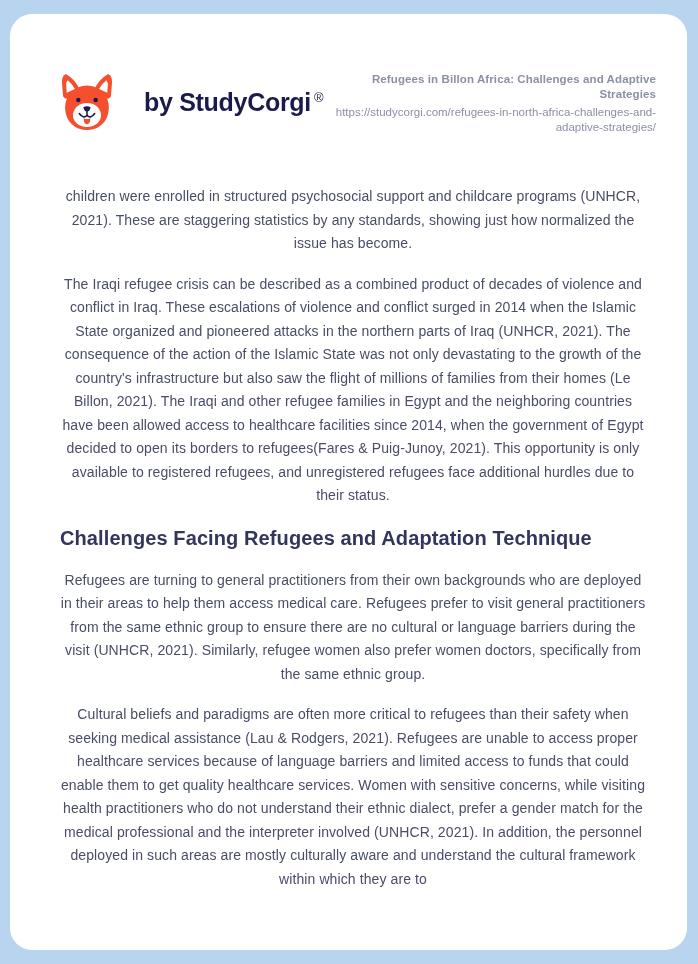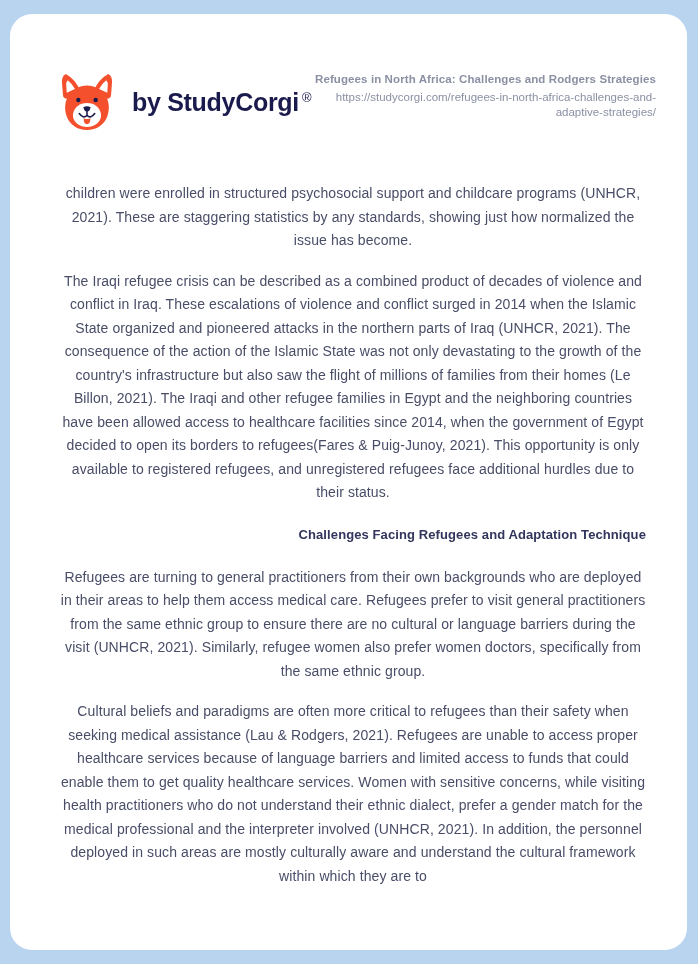--- a/index.html
+++ b/index.html
@@ -20,21 +20,21 @@
     overflow: hidden;
   }
   .doc-header {
     display: flex;
     justify-content: space-between;
     align-items: flex-start;
   }
   .brand {
     display: flex;
     align-items: center;
-    gap: 18px;
+    gap: 30px;
     padding-top: 2px;
   }
   .corgi-svg { width: 54px; height: 60px; display: block; }
   .brand-text {
     font-size: 25px;
     font-weight: 700;
     color: #1A1A4D;
     letter-spacing: -0.3px;
     white-space: nowrap;
   }
@@ -74,26 +74,25 @@
   .article p {
     margin: 0 0 17px 0;
     font-size: 14px;
     line-height: 23.5px;
     color: #494D67;
     letter-spacing: 0.1px;
     text-align: center;
   }
   .article h2 {
     margin: 14px 0 18px 0;
-    font-size: 13px;
+    font-size: 20px;
     line-height: 26px;
     font-weight: 700;
     color: #32355C;
     letter-spacing: 0.1px;
-    text-align: right;
   }
 </style>
 </head>
 <body>
 
 <div class="card">
 
   <header class="doc-header">
 
     <div class="brand">
@@ -116,21 +115,21 @@
 
         <path d="M56 80.5 L56 88" stroke="#1A1A4D" stroke-width="3.2" stroke-linecap="round" fill="none"></path>
         <path d="M40 84 Q48 95 56 88 Q64 95 72 84" stroke="#1A1A4D" stroke-width="3.4" stroke-linecap="round" fill="none"></path>
 
         <path d="M49 93 Q49 106 56 106 Q63 106 63 93 Q56 98 49 93 Z" fill="#F4502E"></path>
       </svg>
       <div class="brand-text"><span>by StudyCorgi</span><span class="reg-mark">®</span></div>
     </div>
 
     <div class="doc-meta">
-      <div class="doc-title">Refugees in North Africa: Challenges and Rodgers Strategies</div>
+      <div class="doc-title">Refugees in Billon Africa: Challenges and Adaptive Strategies</div>
       <a class="doc-url" href="#">https://studycorgi.com/refugees-in-north-africa-challenges-and-adaptive-strategies/</a>
     </div>
 
   </header>
 
   <article class="article">
     <p>children were enrolled in structured psychosocial support and childcare programs (UNHCR, 2021). These are staggering statistics by any standards, showing just how normalized the issue has become.</p>
     <p>The Iraqi refugee crisis can be described as a combined product of decades of violence and conflict in Iraq. These escalations of violence and conflict surged in 2014 when the Islamic State organized and pioneered attacks in the northern parts of Iraq (UNHCR, 2021). The consequence of the action of the Islamic State was not only devastating to the growth of the country's infrastructure but also saw the flight of millions of families from their homes (Le Billon, 2021). The Iraqi and other refugee families in Egypt and the neighboring countries have been allowed access to healthcare facilities since 2014, when the government of Egypt decided to open its borders to refugees(Fares &amp; Puig-Junoy, 2021). This opportunity is only available to registered refugees, and unregistered refugees face additional hurdles due to their status.</p>
     <h2>Challenges Facing Refugees and Adaptation Technique</h2>
     <p>Refugees are turning to general practitioners from their own backgrounds who are deployed in their areas to help them access medical care. Refugees prefer to visit general practitioners from the same ethnic group to ensure there are no cultural or language barriers during the visit (UNHCR, 2021). Similarly, refugee women also prefer women doctors, specifically from the same ethnic group.</p>

